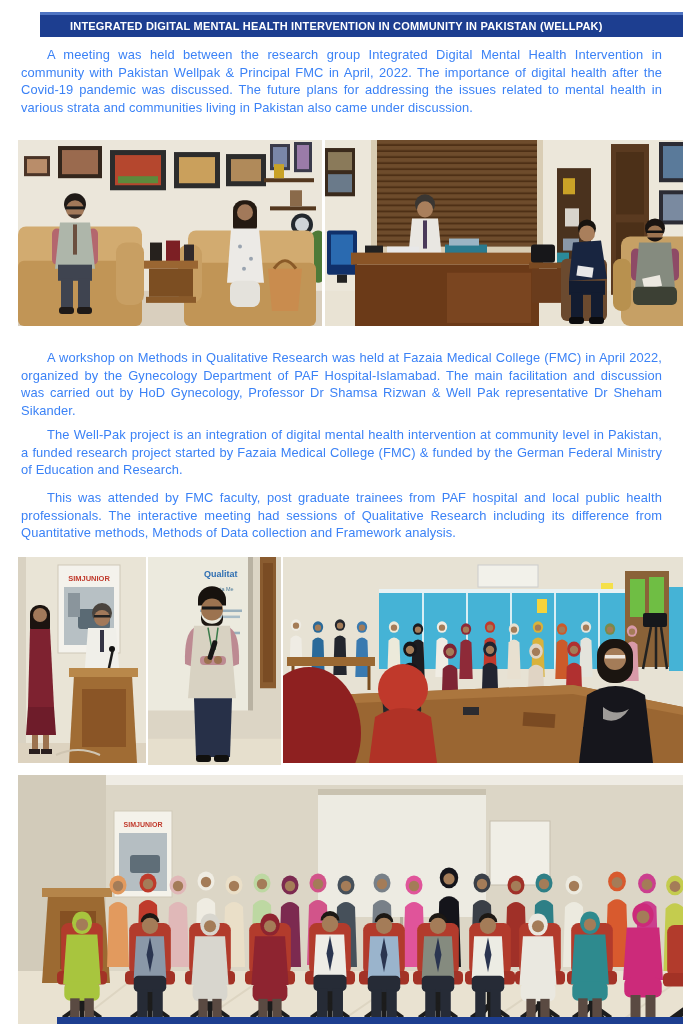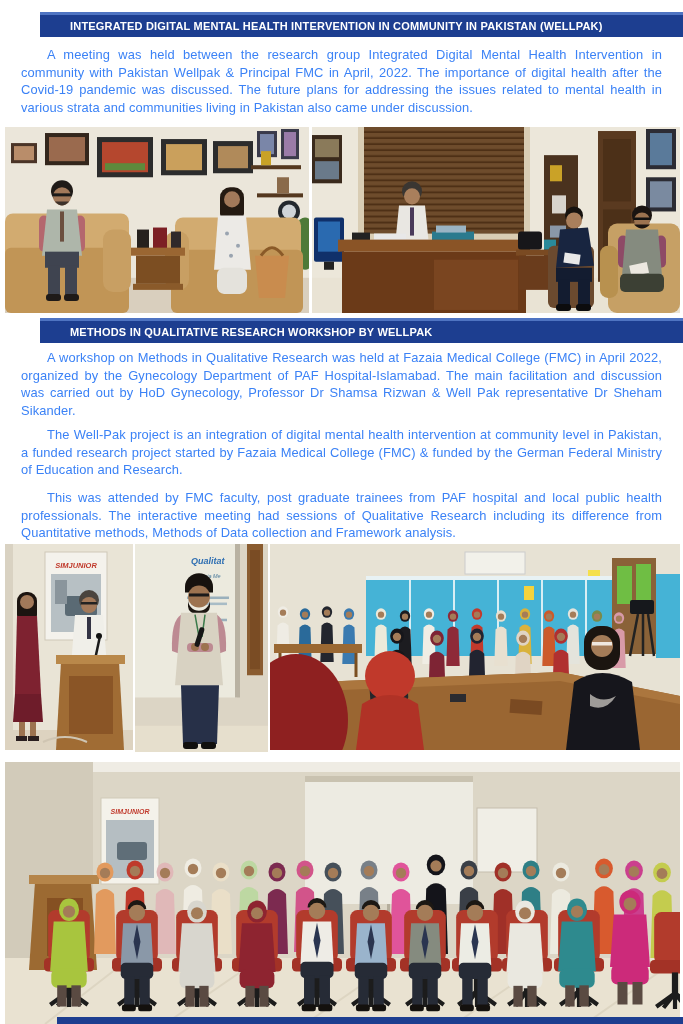--- a/index.html
+++ b/index.html
@@ -6,21 +6,21 @@
   .page{position:relative;width:683px;height:1024px;background:#ffffff;overflow:hidden;
         font-family:"Liberation Sans",sans-serif;}
   .band{position:absolute;left:0;right:0;height:22px;background:#1d3e90;border-top:3px solid #4f74c2;
         color:#ffffff;font-weight:bold;font-size:11px;line-height:22px;padding-left:30px;
         letter-spacing:.2px;white-space:nowrap;margin-left:40px;}
   .band1{top:12px}
   .band2{top:318px}
   .para{position:absolute;left:21px;width:641px;margin:0;font-size:12.9px;line-height:17.6px;
         color:#3b82f6;text-align:justify;text-indent:26px;font-weight:500;letter-spacing:.1px;}
   .p1{top:46px}.p2{top:349px}.p3{top:426px}.p4{top:489px}
-  figure{margin:0;position:absolute;overflow:hidden;background:#e9e4d8;font-style:italic;}
+  figure{margin:13px;position:absolute;overflow:hidden;background:#e9e4d8;}
   figure svg{display:block;width:100%;height:100%;}
   .ph1{left:5px;top:127px;width:304px;height:186px}
   .ph2{left:312px;top:127px;width:368px;height:186px}
   .ph3{left:5px;top:544px;width:128px;height:206px}
   .ph4{left:135px;top:544px;width:133px;height:208px}
   .ph5{left:270px;top:544px;width:410px;height:206px}
   .ph6{left:5px;top:762px;width:675px;height:262px}
   .footer-strip{position:absolute;left:57px;right:0;top:1017px;height:7px;background:#1d3e90;}
 </style>
 </head>
@@ -199,23 +199,20 @@
         <rect x="322" y="90" width="16" height="2.5" fill="#111111"></rect>
         <rect x="306" y="108" width="10" height="32" rx="5" fill="#8e4a66"></rect>
         <rect x="344" y="108" width="10" height="32" rx="5" fill="#8e4a66"></rect>
         <path d="M314,102 L346,102 L350,148 L310,148 Z" fill="#858b7f"></path>
         <rect x="318" y="136" width="18" height="11" fill="#ece8e0" transform="rotate(-12 327 141)"></rect>
         <rect x="308" y="146" width="44" height="18" rx="5" fill="#3c4034"></rect>
       </g>
     </svg>
   </figure>
 
-  <div class="band band2">
-    <span>METHODS IN QUALITATIVE RESEARCH WORKSHOP BY WELLPAK</span>
-  </div>
 
   <p class="para p2">A workshop  on Methods in Qualitative Research was held at  Fazaia Medical College (FMC) in April 2022, organized by the Gynecology Department of PAF  Hospital-Islamabad. The main facilitation and discussion  was carried out by HoD Gynecology,  Professor Dr Shamsa Rizwan &amp; Well Pak representative Dr Sheham Sikander.</p>
   <p class="para p4">This was attended by FMC faculty, post graduate trainees from PAF hospital and local public health professionals. The interactive meeting had sessions of Qualitative Research including its difference from Quantitative methods, Methods of Data collection and Framework analysis.</p>
   <p class="para p3">The  Well-Pak project  is an integration of  digital mental  health intervention at  community  level in Pakistan, a funded research project started by Fazaia Medical College (FMC) &amp; funded by the German Federal Ministry of Education and Research.</p>
 
   <figure class="ph3">
     <svg viewBox="0 0 128 206" preserveAspectRatio="none">
       <rect width="128" height="206" fill="#e9e4d6"></rect>
       <rect x="0" width="8" height="206" fill="#d9d2c2"></rect>
       <rect y="186" width="128" height="20" fill="#ddd3c0"></rect>

